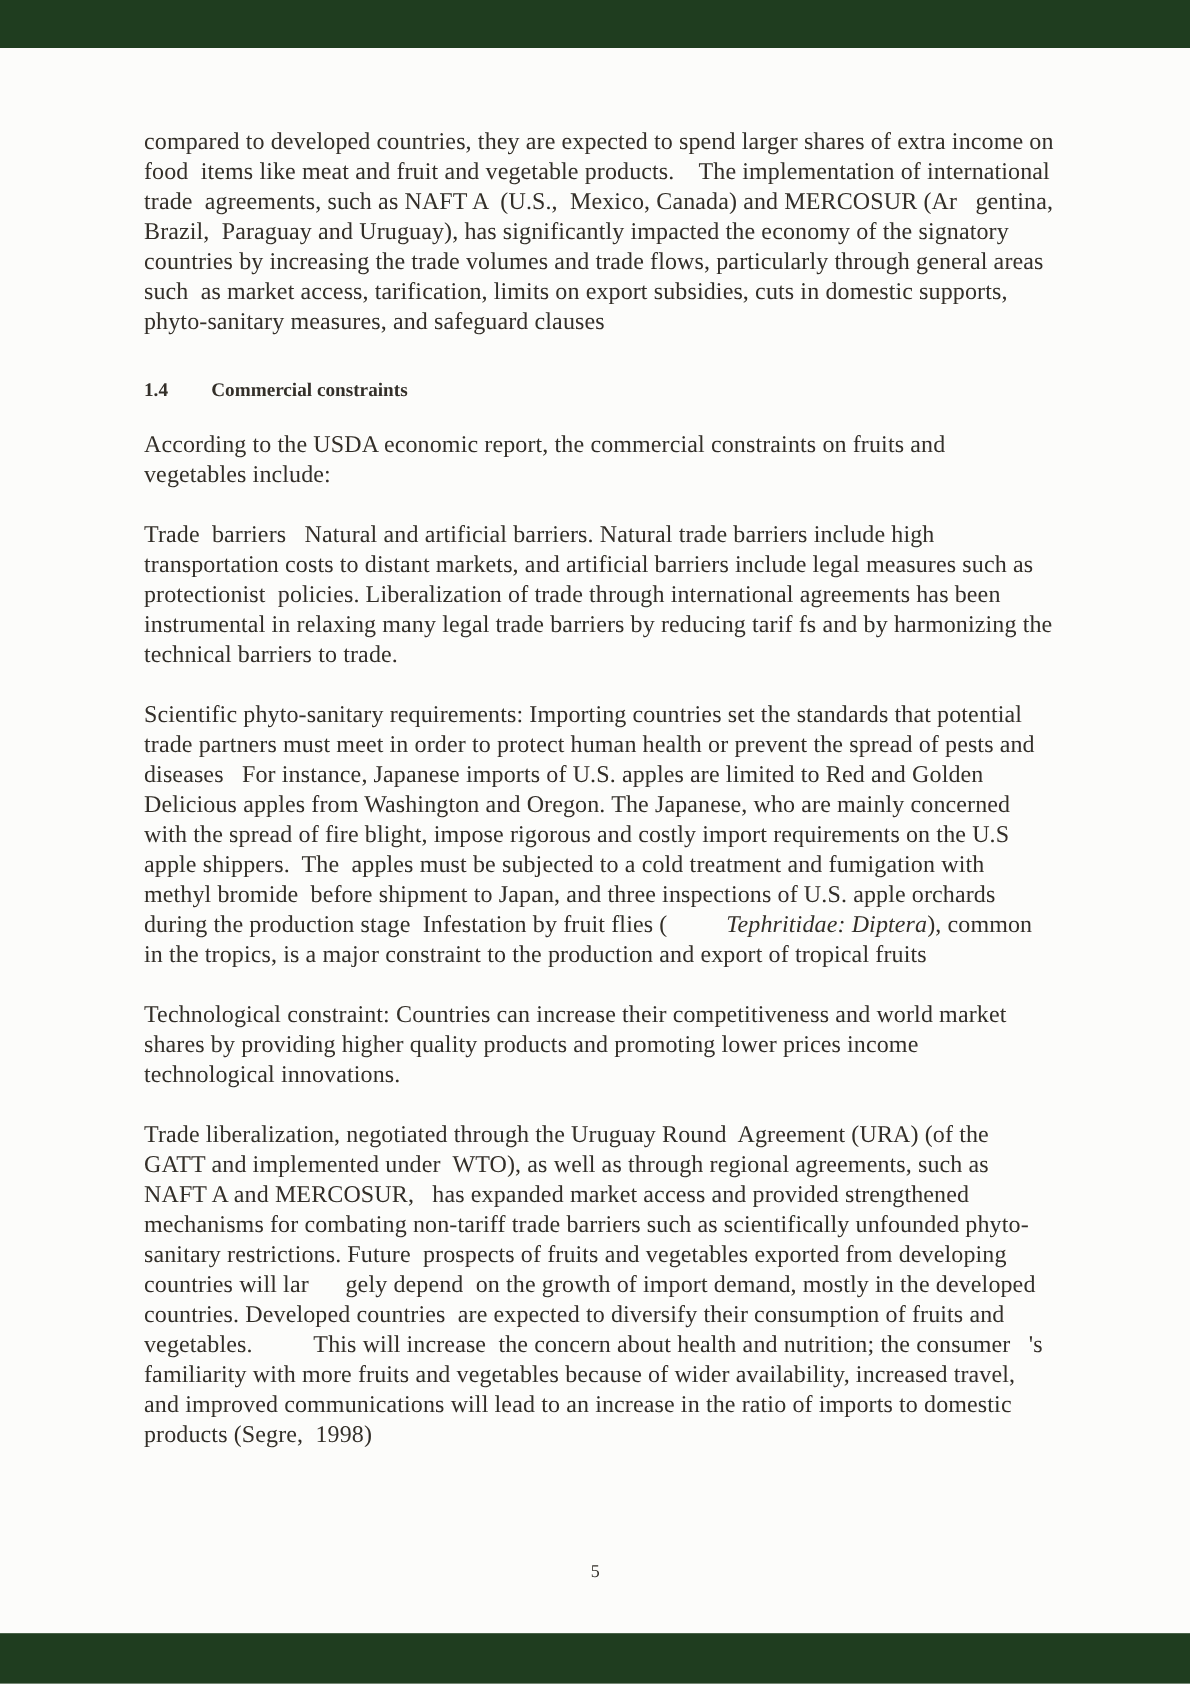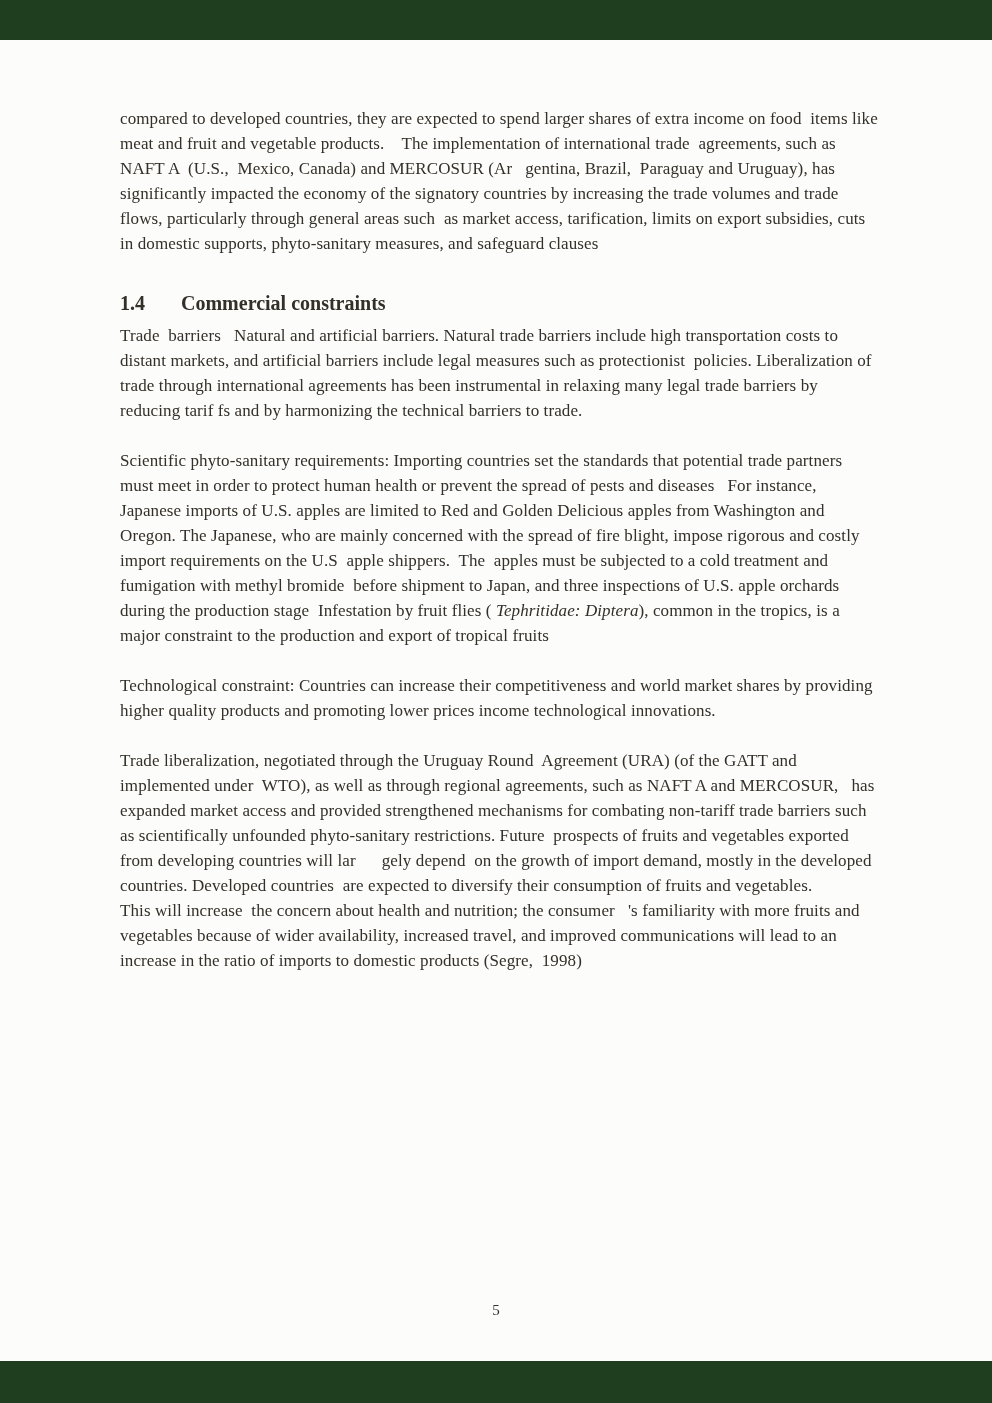--- a/index.html
+++ b/index.html
@@ -19,36 +19,36 @@
   }
   .band-top { top: 0; height: 40px; }
   .band-bottom { bottom: 0; height: 42px; }
   .content {
     position: absolute;
     top: 106px;
     left: 120px;
     width: 758px;
   }
   p.body-para {
-    font-size: 17px;
+    font-size: 20px;
     line-height: 25px;
     white-space: pre-wrap;
     margin-bottom: 25px;
     letter-spacing: 0.1px;
   }
   h2.section-heading {
-    font-size: 20px;
+    font-size: 16px;
     font-weight: bold;
     margin-top: 36px;
-    margin-bottom: 8px;
+    margin-bottom: 24px;
     color: var(--text-color, #332f29);
   }
   h2.section-heading .section-number { margin-right: 36px; }
   .lead-bold { font-weight: normal; }
-  .species-italic { font-style: italic; }
+  .species-italic { font-style: italic; margin-left: 44px; }
   .page-number {
     position: absolute;
     bottom: 84px;
     left: 0;
     width: 100%;
     text-align: center;
     font-size: 15px;
     color: var(--text-color, #332f29);
   }
 </style>
@@ -58,20 +58,21 @@
 <div class="band band-top"></div>
 
 <div class="content">
 
   <p class="body-para">compared to developed countries, they are expected to spend larger shares of extra income on food  items like meat and fruit and vegetable products.    The implementation of international trade  agreements, such as NAFT A  (U.S.,  Mexico, Canada) and MERCOSUR (Ar   gentina, Brazil,  Paraguay and Uruguay), has significantly impacted the economy of the signatory countries by increasing the trade volumes and trade flows, particularly through general areas such  as market access, tarification, limits on export subsidies, cuts in domestic supports, phyto-sanitary measures, and safeguard clauses</p>
 
   <h2 class="section-heading">
     <span class="section-number">1.4</span><span>Commercial constraints</span>
   </h2>
 
+  <p class="body-para">According to the USDA economic report, the commercial constraints on fruits and vegetables include:</p>
 
   <p class="body-para"><span class="lead-bold">Trade  barriers</span><span>   Natural and artificial barriers. Natural trade barriers include high transportation costs to distant markets, and artificial barriers include legal measures such as protectionist  policies. Liberalization of trade through international agreements has been instrumental in relaxing many legal trade barriers by reducing tarif fs and by harmonizing the technical barriers to trade.</span></p>
 
   <p class="body-para"><span class="lead-bold">Scientific phyto-sanitary requirements</span><span>: Importing countries set the standards that potential trade partners must meet in order to protect human health or prevent the spread of pests and diseases   For instance, Japanese imports of U.S. apples are limited to Red and Golden Delicious apples from Washington and Oregon. The Japanese, who are mainly concerned with the spread of fire blight, impose rigorous and costly import requirements on the U.S  apple shippers.  The  apples must be subjected to a cold treatment and fumigation with methyl bromide  before shipment to Japan, and three inspections of U.S. apple orchards during the production stage  Infestation by fruit flies ( </span><span class="species-italic">Tephritidae: Diptera</span><span>), common in the tropics, is a major constraint to the production and export of tropical fruits</span></p>
 
   <p class="body-para"><span class="lead-bold">Technological constraint</span><span>: Countries can increase their competitiveness and world market shares by providing higher quality products and promoting lower prices income technological innovations.</span></p>
 
   <p class="body-para">Trade liberalization, negotiated through the Uruguay Round  Agreement (URA) (of the GATT and implemented under  WTO), as well as through regional agreements, such as NAFT A and MERCOSUR,   has expanded market access and provided strengthened mechanisms for combating non-tariff trade barriers such as scientifically unfounded phyto-sanitary restrictions. Future  prospects of fruits and vegetables exported from developing countries will lar      gely depend  on the growth of import demand, mostly in the developed countries. Developed countries  are expected to diversify their consumption of fruits and vegetables.          This will increase  the concern about health and nutrition; the consumer   's familiarity with more fruits and vegetables because of wider availability, increased travel, and improved communications will lead to an increase in the ratio of imports to domestic products (Segre,  1998)</p>
 
 </div>

